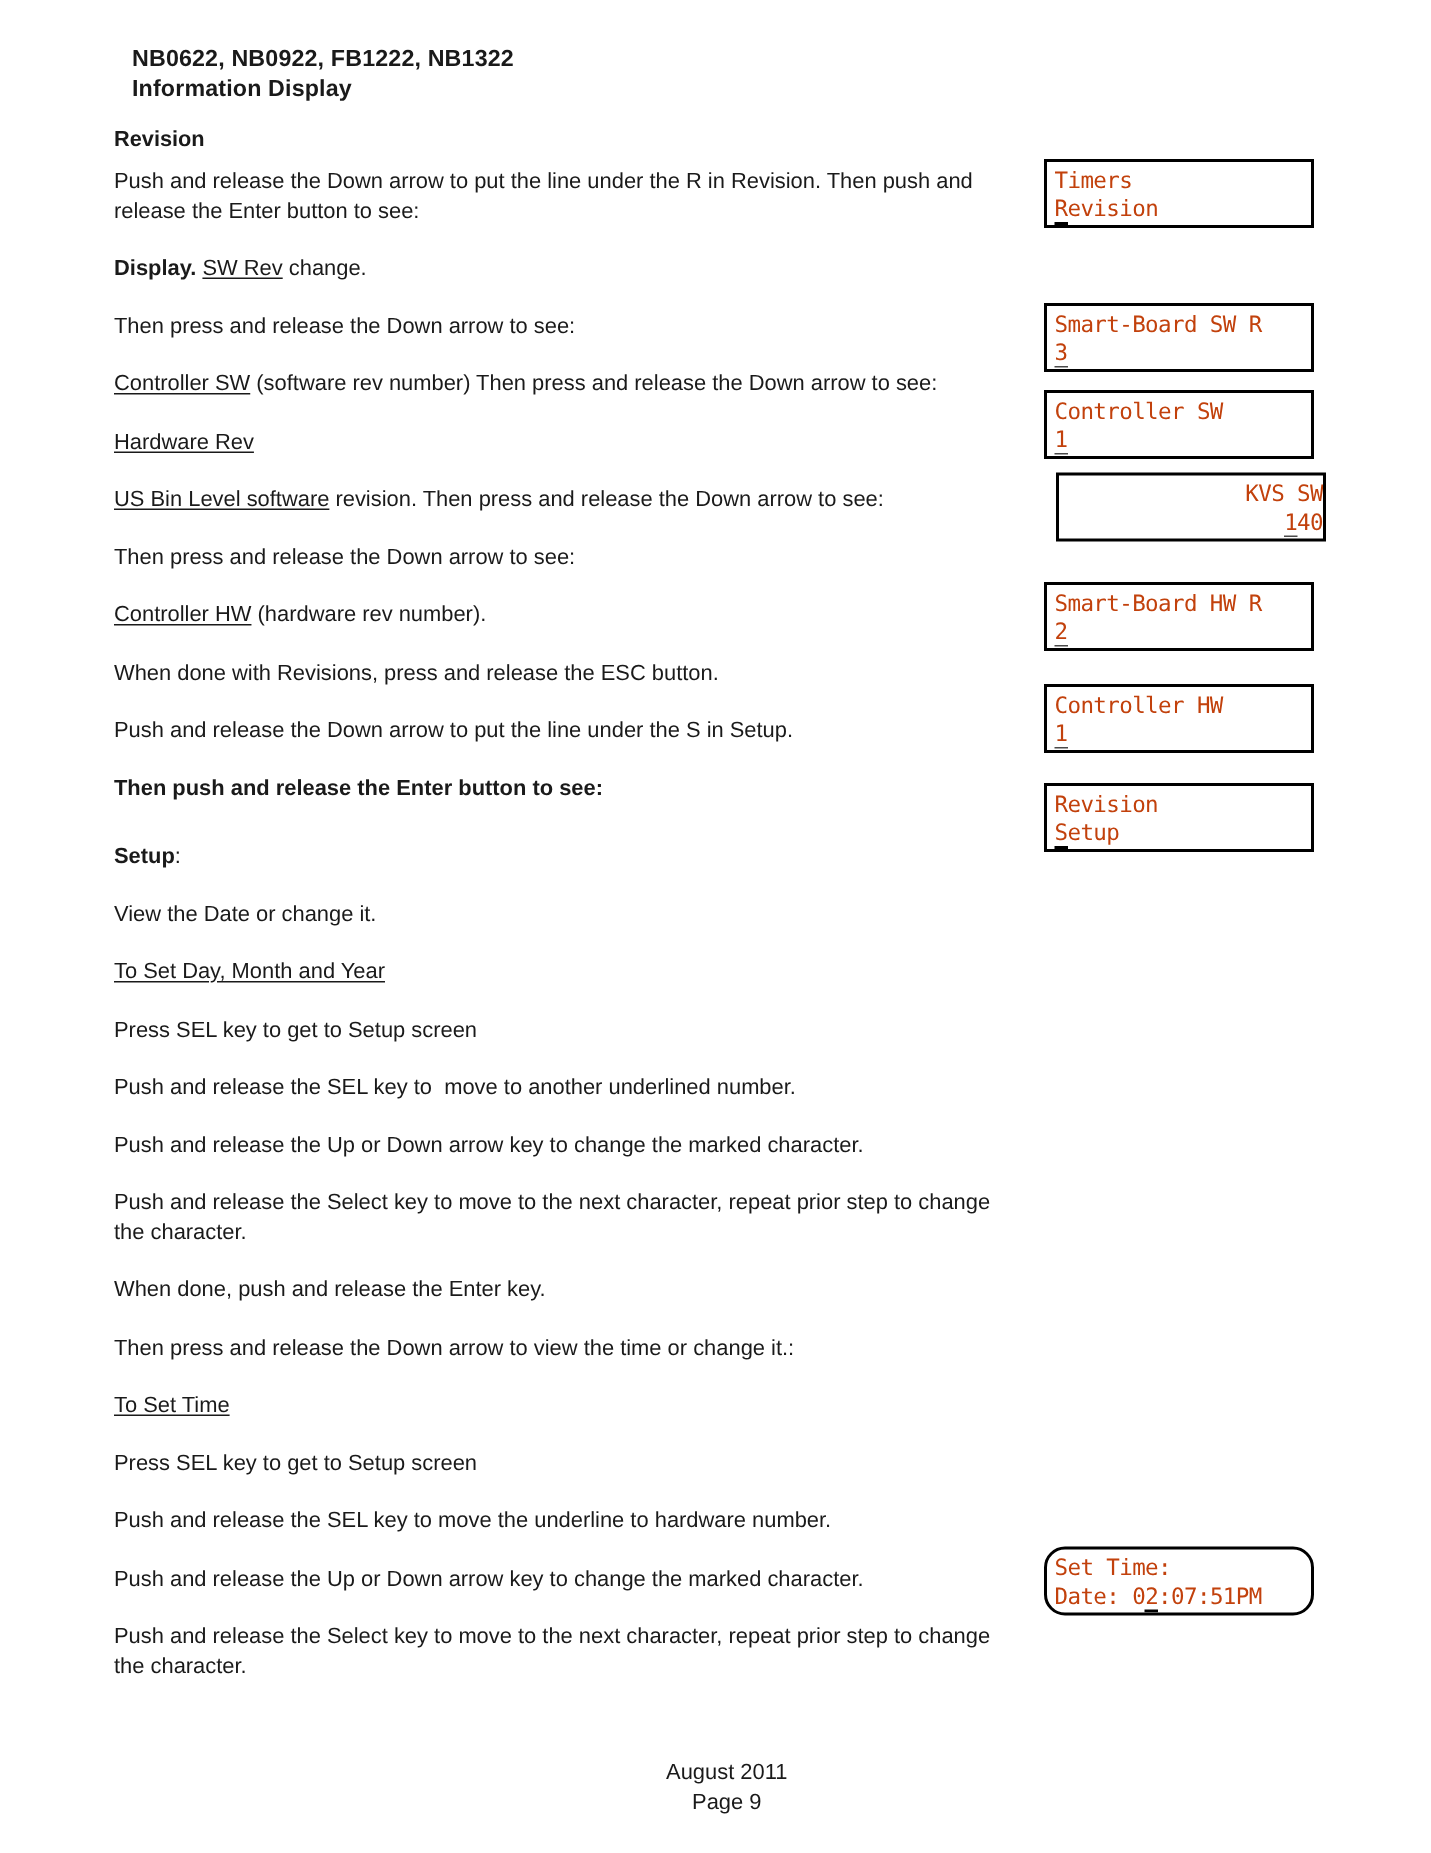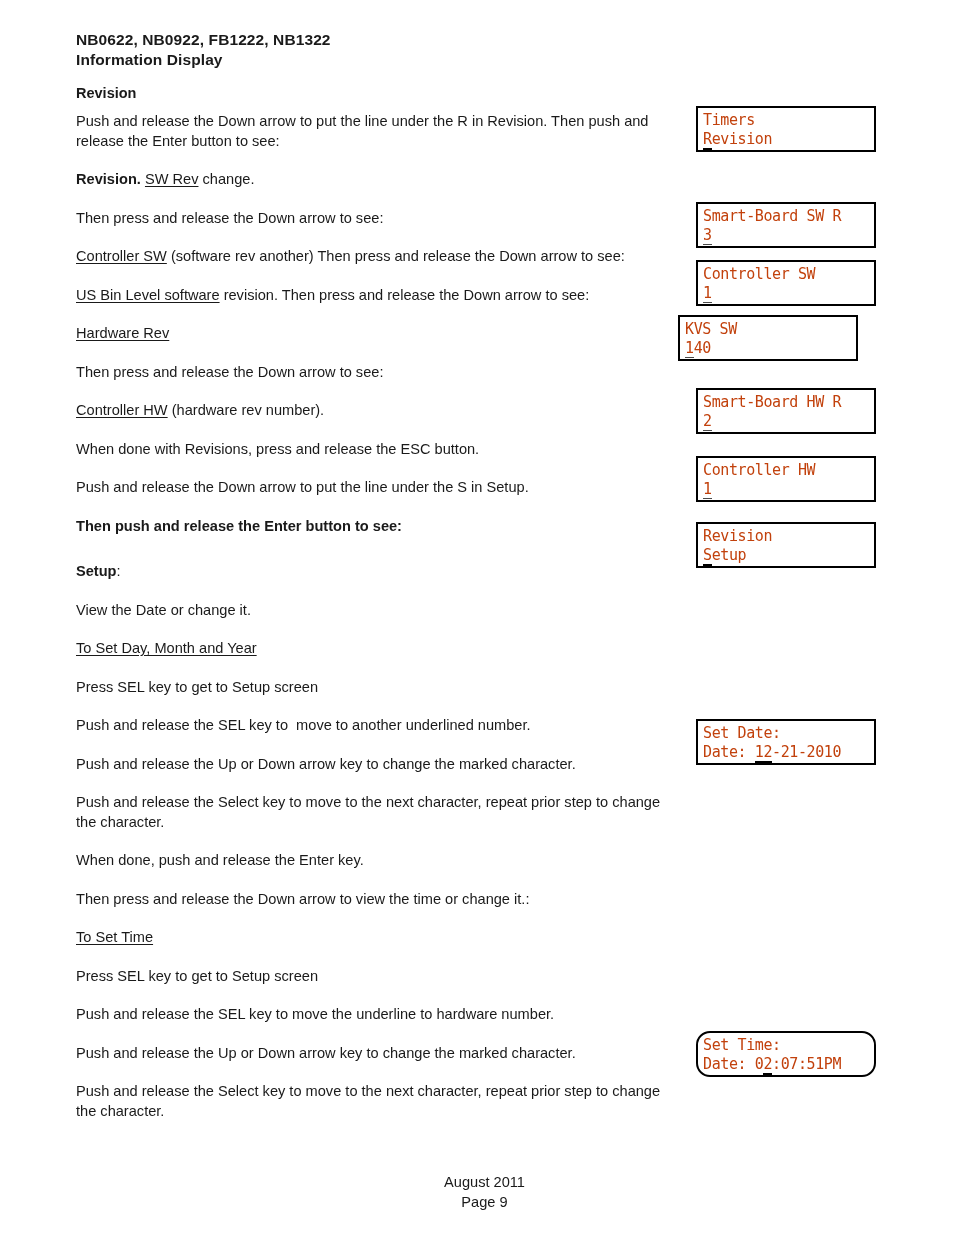--- a/index.html
+++ b/index.html
@@ -20,21 +20,21 @@
   
   .doc-header {
     position: absolute;
     left: 76px;
     top: 30px;
     font-weight: bold;
     font-size: 15.5px;
     line-height: 20px;
     letter-spacing: 0.1px;
   }
-  .doc-header div { white-space: pre; }
+  .doc-header div { white-space: pre; margin-left: 12px; }
 
   .section-title {
     position: absolute;
     left: 76px;
     top: 84px;
     font-weight: bold;
     font-size: 14.5px;
     line-height: 18px;
   }
 
@@ -80,21 +80,21 @@
     padding-bottom: 0px;
   }
   .lcd-line .cur-faint {
     border-bottom: 1px solid #4a4a4a;
   }
 
   
   #lcd-timers-revision   { left: 696px; top: 106px; }
   #lcd-smartboard-sw     { left: 696px; top: 202px; }
   #lcd-controller-sw     { left: 696px; top: 260px; }
-  #lcd-kvs-sw            { left: 678px; top: 315px; }
+  #lcd-kvs-sw            { left: 704px; top: 315px; text-align: right; }
   #lcd-smartboard-hw     { left: 696px; top: 388px; }
   #lcd-controller-hw     { left: 696px; top: 456px; }
   #lcd-revision-setup    { left: 696px; top: 522px; }
   #lcd-set-date          { left: 696px; top: 719px; }
   #lcd-set-time          { left: 696px; top: 1031px; border-radius: 14px; }
 
   
   .footer {
     position: absolute;
     left: 0;
@@ -115,29 +115,29 @@
     <div>NB0622, NB0922, FB1222, NB1322</div>
     <div>Information Display</div>
   </div>
 
   <div class="section-title">Revision</div>
 
   <div class="text-col">
 
     <p class="para">Push and release the Down arrow to put the line under the R in Revision. Then push and release the Enter button to see:</p>
 
-    <p class="para"><span class="b">Revision.</span> <span class="u">SW Rev</span><span> change.</span></p>
+    <p class="para"><span class="b">Display.</span> <span class="u">SW Rev</span><span> change.</span></p>
 
     <p class="para">Then press and release the Down arrow to see:</p>
 
-    <p class="para"><span class="u">Controller SW</span><span> (software rev another) Then press and release the Down arrow to see:</span></p>
+    <p class="para"><span class="u">Controller SW</span><span> (software rev number) Then press and release the Down arrow to see:</span></p>
+
+    <p class="para"><span class="u">Hardware Rev</span></p>
 
     <p class="para"><span class="u">US Bin Level software</span><span> revision. Then press and release the Down arrow to see:</span></p>
-
-    <p class="para"><span class="u">Hardware Rev</span></p>
 
     <p class="para">Then press and release the Down arrow to see:</p>
 
     <p class="para"><span class="u">Controller HW</span><span> (hardware rev number).</span></p>
 
     <p class="para">When done with Revisions, press and release the ESC button.</p>
 
     <p class="para">Push and release the Down arrow to put the line under the S in Setup.</p>
 
     <p class="para" style="margin-bottom:26px;font-weight:bold;">Then push and release the Enter button to see:</p>
@@ -200,24 +200,20 @@
   <div class="lcd" id="lcd-controller-hw">
     <div class="lcd-line">Controller HW</div>
     <div class="lcd-line"><span class="cur-faint">1</span><span></span></div>
   </div>
 
   <div class="lcd" id="lcd-revision-setup">
     <div class="lcd-line">Revision</div>
     <div class="lcd-line"><span class="cur">S</span><span>etup</span></div>
   </div>
 
-  <div class="lcd" id="lcd-set-date">
-    <div class="lcd-line">Set Date:</div>
-    <div class="lcd-line"><span>Date: </span><span class="cur">12</span><span>-21-2010</span></div>
-  </div>
 
   <div class="lcd" id="lcd-set-time">
     <div class="lcd-line">Set Time:</div>
     <div class="lcd-line"><span>Date: 0</span><span class="cur">2</span><span>:07:51PM</span></div>
   </div>
 
   <div class="footer">
     <div>August 2011</div>
     <div>Page 9</div>
   </div>

